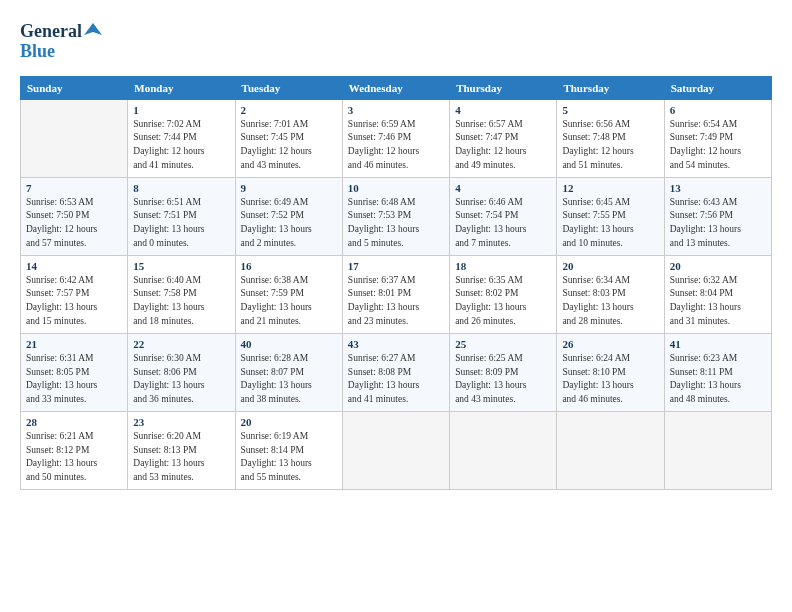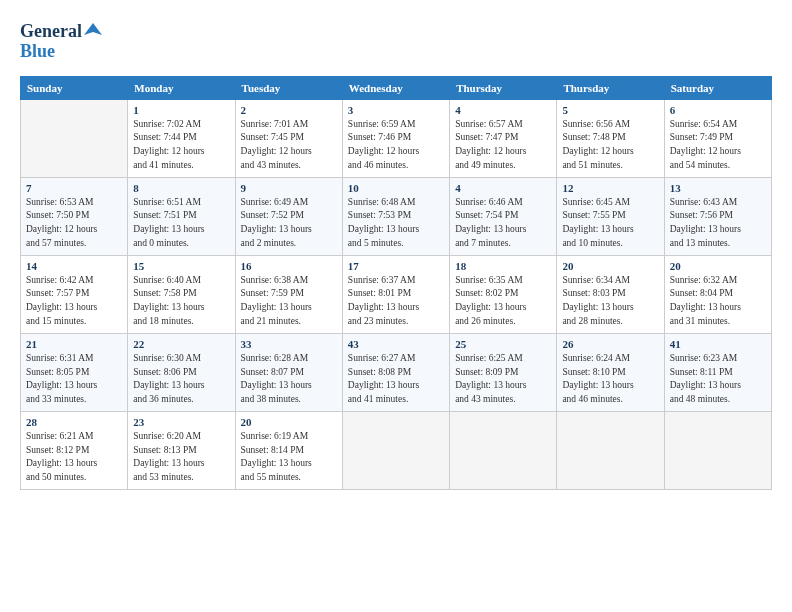--- a/index.html
+++ b/index.html
@@ -214,21 +214,21 @@
         <tr>
           <td>
             <span class="day-num">21</span>
             <div class="day-info">Sunrise: 6:31 AM<br>Sunset: 8:05 PM<br>Daylight: 13 hours<br>and 33 minutes.</div>
           </td>
           <td>
             <span class="day-num">22</span>
             <div class="day-info">Sunrise: 6:30 AM<br>Sunset: 8:06 PM<br>Daylight: 13 hours<br>and 36 minutes.</div>
           </td>
           <td>
-            <span class="day-num">33</span>
+            <span class="day-num">40</span>
             <div class="day-info">Sunrise: 6:28 AM<br>Sunset: 8:07 PM<br>Daylight: 13 hours<br>and 38 minutes.</div>
           </td>
           <td>
             <span class="day-num">43</span>
             <div class="day-info">Sunrise: 6:27 AM<br>Sunset: 8:08 PM<br>Daylight: 13 hours<br>and 41 minutes.</div>
           </td>
           <td>
             <span class="day-num">25</span>
             <div class="day-info">Sunrise: 6:25 AM<br>Sunset: 8:09 PM<br>Daylight: 13 hours<br>and 43 minutes.</div>
           </td>

